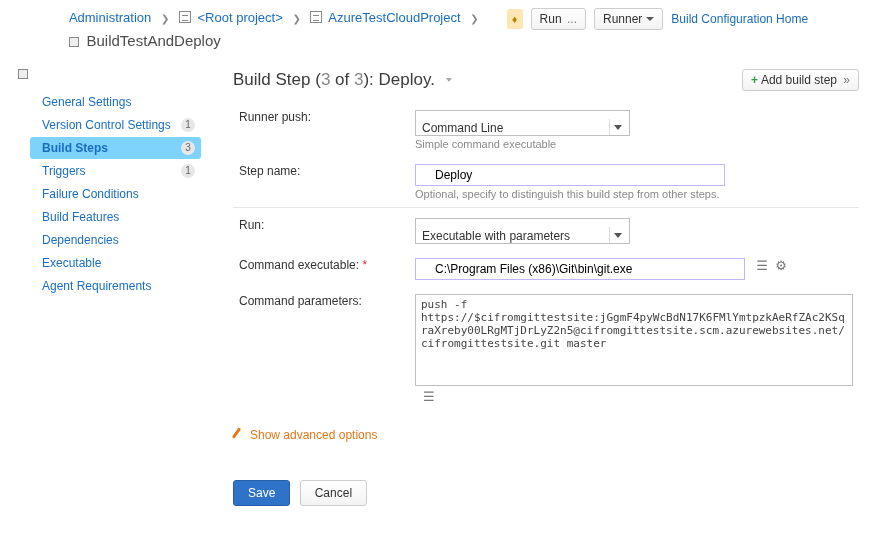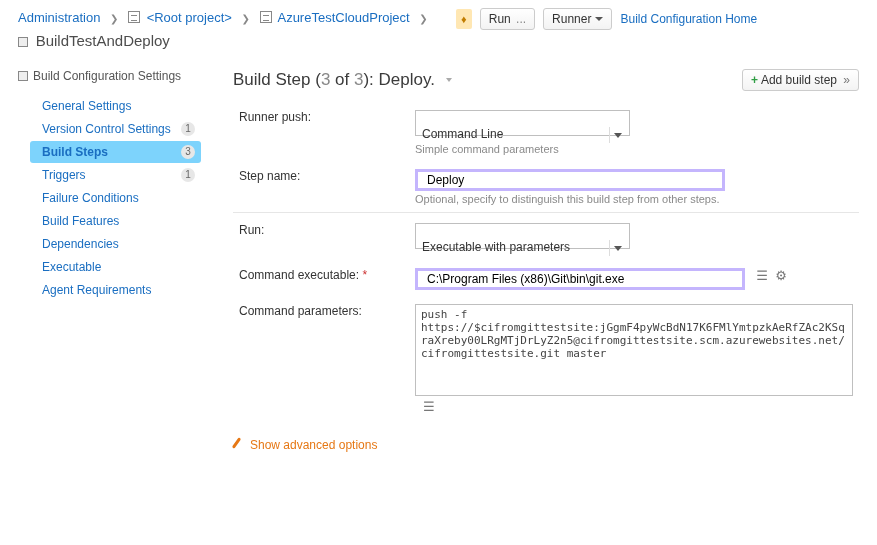--- a/index.html
+++ b/index.html
@@ -1,19 +1,19 @@
 <!DOCTYPE html>
 <html><head>
 <meta charset="utf-8">
 <style>
   * { box-sizing: border-box; }
   body { margin: 0; padding: 0; font-family: Arial, Helvetica, sans-serif; font-size: 12px; color: #333; background: #fff; }
   a { color: #1a6ec1; text-decoration: none; cursor: pointer; }
   .container { padding: 8px 18px 0 18px; }
-  .topbar { display: flex; justify-content: flex-start; align-items: flex-start; gap: 22px; }
+  .topbar { display: flex; justify-content: center; align-items: flex-start; gap: 22px; }
   .breadcrumbs { font-size: 13px; line-height: 1.6; color: #333; }
   .breadcrumbs .sep { margin: 0 6px; color: #888; font-size: 10px; }
   .breadcrumbs .proj-icon { display:inline-block; width:12px; height:12px; border:1px solid #888; margin-right:3px; vertical-align:-1px; background:#fff; position:relative; }
   .breadcrumbs .proj-icon::after { content:""; position:absolute; left:2px; top:3px; width:6px; height:4px; border-top:1px solid #888; border-bottom:1px solid #888; }
   .breadcrumbs .cfg-icon { display:inline-block; width:10px; height:10px; border:1px solid #888; margin-right:4px; vertical-align:-1px; background:#eee; }
   .breadcrumbs .cfg-name { color:#4d4d4d; font-size:15px; }
   .top-right { display:flex; align-items:center; gap:8px; font-size:12px; }
   .bulb { display:inline-block; width:16px; height:20px; background:#ffe7b3; border-radius:2px; text-align:center; line-height:20px; font-size:11px; color:#c27d00; }
   .btn { display:inline-block; background: linear-gradient(#fff,#f3f3f3); border:1px solid #ccc; border-radius:3px; padding:3px 8px; font-size:12px; color:#333; cursor:pointer; }
   .btn .caret { display:inline-block; width:0; height:0; border-left:4px solid transparent; border-right:4px solid transparent; border-top:4px solid #555; margin-left:4px; vertical-align:2px; }
@@ -35,24 +35,24 @@
   .addbtn { }
   .addbtn .plus { color:#2f9e44; font-weight:bold; margin-right:3px; }
   .addbtn .raquo { margin-left:3px; color:#777; }
   .form-table { width:100%; border-collapse:collapse; }
   .form-table tr { }
   .form-table td { padding:7px 6px; vertical-align:top; font-size:12px; }
   .form-table td.lbl { width:180px; color:#333; }
   .form-table td.lbl .req { color:#c33; }
   .form-table tr.sepline td { border-top:1px solid #e6e6e6; padding-top:10px; }
   .hint { color:#8a8a8a; font-size:11px; margin-top:2px; }
-  .select { display:inline-flex; align-items:flex-start; justify-content:space-between; width:215px; height:26px; border:1px solid #bfbfbf; background:#fff; padding:16px 4px 0 6px; font-size:12px; color:#333; cursor:pointer; }
+  .select { display:inline-flex; align-items:flex-end; justify-content:space-between; width:215px; height:26px; border:1px solid #bfbfbf; background:#fff; padding:16px 4px 0 6px; font-size:12px; color:#333; cursor:pointer; }
   .select .sel-arrow { width:16px; height:16px; border-left:1px solid #ddd; text-align:center; line-height:14px; color:#555; }
   .select .sel-arrow::after { content:""; display:inline-block; width:0; height:0; border-left:4px solid transparent; border-right:4px solid transparent; border-top:5px solid #555; }
-  input.txt { width:310px; height:22px; border:3px solid #c4b5fd; padding:2px 9px; font-size:12px; }
+  input.txt { width:310px; height:22px; border:1px solid #c4b5fd; padding:2px 19px; font-size:12px; }
   input.txt.long { width:330px; }
   textarea.ta { width:438px; height:92px; border:1px solid #bfbfbf; padding:3px 5px; font-family: Consolas, Menlo, monospace; font-size:11px; color:#444; resize:none; }
   .field-icons { display:inline-block; margin-left:4px; vertical-align:top; }
   .field-icons span { margin-left:4px; cursor:pointer; font-size:13px; color:#777; }
   .adv-row { padding:16px 0 8px 0; }
   .adv-link { color:#e67815; }
   .adv-link .wrench { display:inline-block; width:12px; height:12px; margin-right:5px; position:relative; }
   .adv-link .wrench::before { content:""; position:absolute; left:2px; top:0; width:3px; height:12px; background:#e67815; transform:rotate(35deg); border-radius:2px; }
   .btnrow { margin-top:30px; }
   .btn-primary { background:#2e73c7; color:#fff; border:1px solid #255fa7; border-radius:3px; padding:5px 14px; font-size:12px; cursor:pointer; }
@@ -86,21 +86,20 @@
         <span>Runner</span><span class="caret"></span>
       </span>
       <a>Build Configuration Home</a>
     </div>
   </div>
 
   <div class="main">
     <div class="sidebar">
       <div class="sidebar-heading">
         <span class="sq"></span>
-        <span>Build Configuration Settings</span>
       </div>
       <ul class="nav">
         <li>
             <a>General Settings</a>
           </li>
         <li>
             <a>Version Control Settings</a>
             <span class="badge">1</span>
           </li>
         <li class="active">
@@ -142,21 +141,21 @@
 
       <table class="form-table">
         <tbody>
             <tr>
           <td class="lbl">Runner push:</td>
           <td>
             <div class="select">
               <span>Command Line</span>
               <span class="sel-arrow"></span>
             </div>
-            <div class="hint">Simple command parameters</div>
+            <div class="hint">Simple command executable</div>
           </td>
         </tr>
         <tr>
           <td class="lbl">Step name:</td>
           <td>
             <input class="txt" type="text" value="Deploy" style="">
             <div class="hint">Optional, specify to distinguish this build step from other steps.</div>
           </td>
         </tr>
         <tr class="sepline">
@@ -191,15 +190,19 @@
         </tr>
       </tbody>
         </table>
 
       <div class="adv-row">
         <a class="adv-link">
           <span class="wrench"></span><span>Show advanced options</span>
         </a>
       </div>
 
+      <div class="btnrow">
+        <button class="btn-primary">Save</button>
+        <button class="btn-secondary">Cancel</button>
+      </div>
     </div>
   </div>
 </div>
 
 </body></html>

